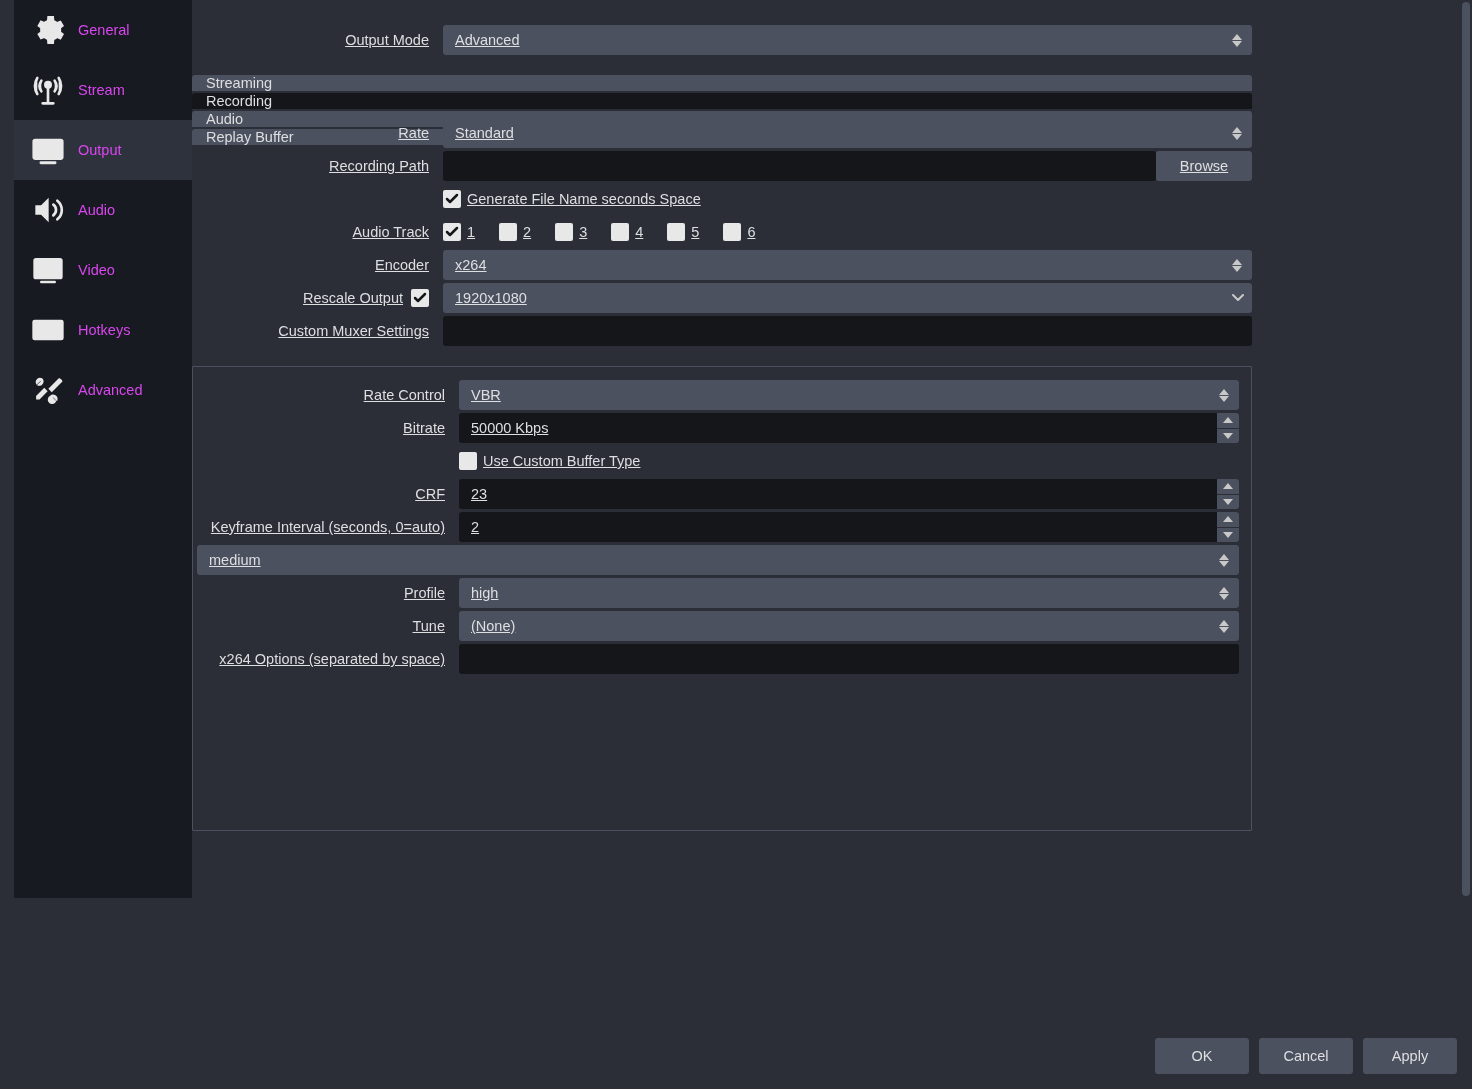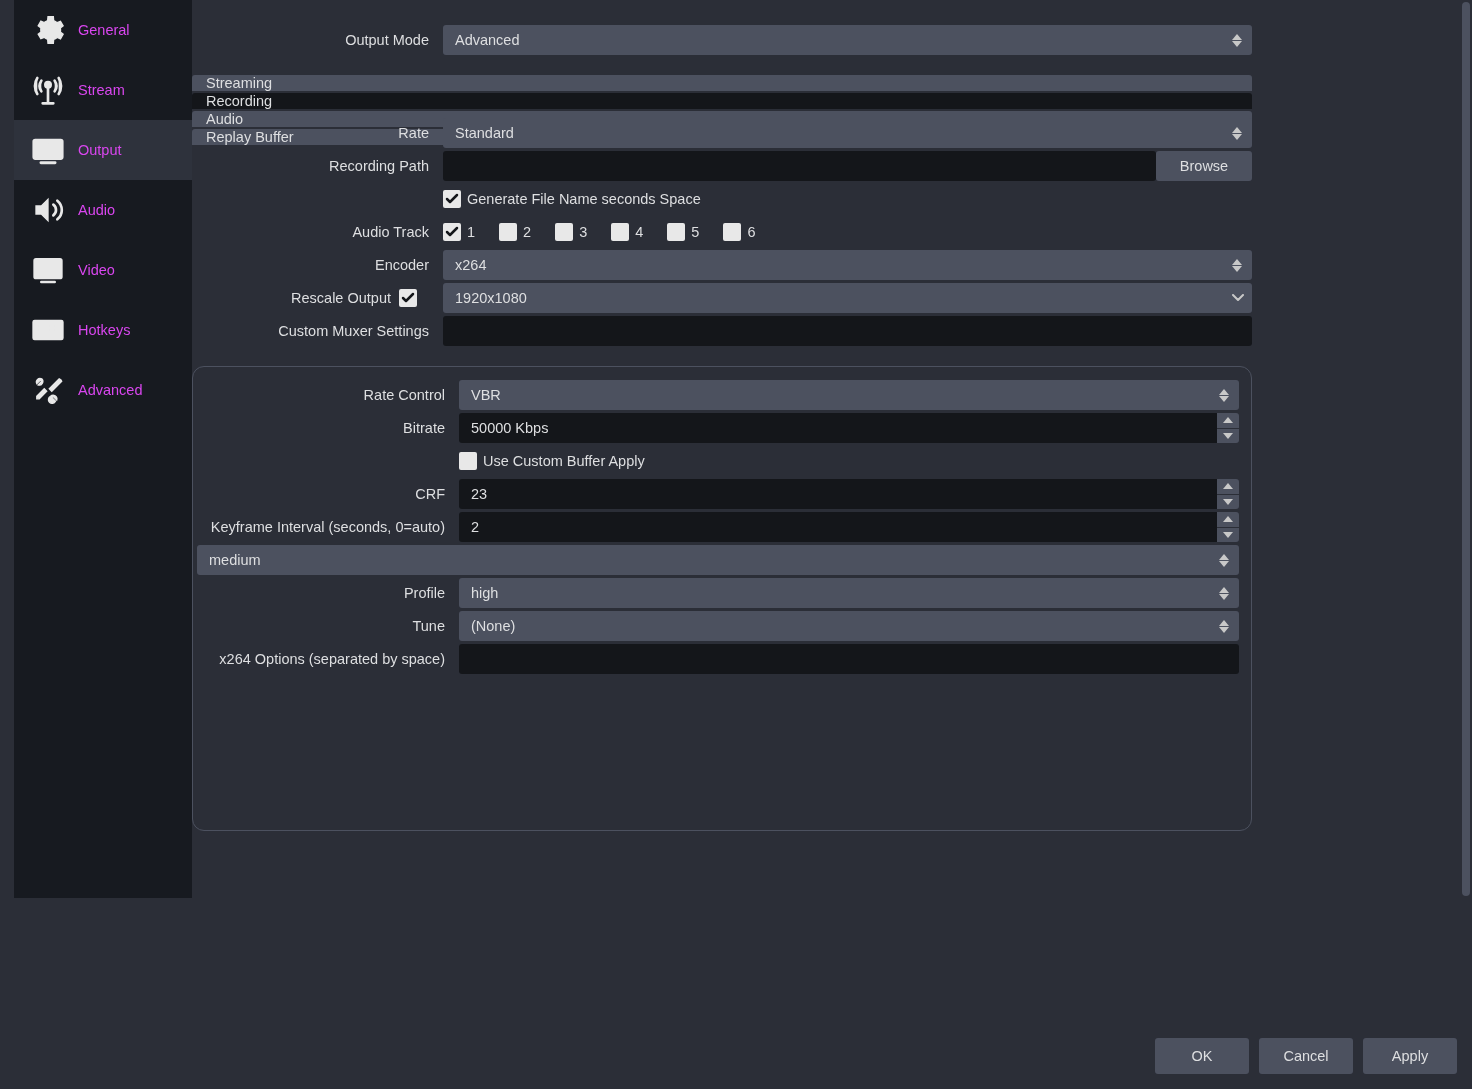--- a/index.html
+++ b/index.html
@@ -10,21 +10,21 @@
 .sidebar-item { display:flex; align-items:center; height:60px; padding-left:14px; cursor:pointer; gap:10px; }
 .sidebar-item.selected { background:#2e323c; }
 .sidebar-item .icon { width:40px; height:40px; display:flex; align-items:center; justify-content:center; }
 .sidebar-item .icon svg { fill:#e8e8e8; stroke:#e8e8e8; }
 .sidebar-item .label { color:#d946ef; }
 
 
 .main { position:absolute; left:192px; top:0; width:1060px; height:898px; }
 
 
-.row { display:flex; align-items:center; margin:3px 0; min-height:30px; }
+.row { display:flex; align-items:center; margin:3px 0; min-height:30px;text-decoration:underline; }
 .lbl { width:251px; text-align:right; padding-right:14px; color:#dedfe1; flex-shrink:0; }
 
 
 .select { flex:1; height:30px; background:#4c515f; border:none; border-radius:3px; display:flex; align-items:center; padding:0 12px; position:relative; color:#dedfe1; cursor:pointer; }
 .select::after { content:""; position:absolute; right:8px; top:50%; transform:translateY(-50%); width:20px; height:20px; }
 .caret { position:absolute; right:0; top:0; bottom:0; width:30px; border-left:none; display:flex; flex-direction:column; align-items:center; justify-content:center; gap:1px; }
 .caret svg { display:block; }
 
 .textinput { flex:1; height:30px; background:#14161a; border:none; border-radius:3px; color:#dedfe1; padding:0 12px; }
 .spinner-wrap { flex:1; position:relative; display:flex; }
@@ -39,36 +39,36 @@
 .checkbox.checked svg { display:block; }
 
 .browse-btn { width:96px; height:30px; background:#4c515f; border:none; border-radius:3px; color:#dedfe1; cursor:pointer; }
 
 
 .tabs { display:flex; gap:2px; margin:4px 0 10px 0; border-bottom:1px solid #4c515f; height:33px;flex-direction:column;}
 .tab { height:30px; padding:0 14px; background:#4c515f; border-radius:3px 3px 0 0; display:flex; align-items:center; cursor:pointer; color:#dedfe1;}
 .tab.active { background:#14161a;align-items:flex-end; }
 
 
-.enc-group { border:1px solid #4c515f; border-radius:12px; padding:10px 12px 3px 4px; margin-top:20px; height:465px; }
+.enc-group { border:1px solid #4c515f; border-radius:1px; padding:10px 12px 3px 4px; margin-top:20px; height:465px; }
 .enc-group .lbl { width:262px; }
 
 
 .footer { position:absolute; right:15px; bottom:15px; display:flex; gap:10px; }
 .footer button { width:94px; height:36px; background:#4c515f; border:none; border-radius:3px; color:#dedfe1; cursor:pointer; }
 
 
 .scrollbar { position:absolute; right:2px; top:2px; width:8px; height:894px; background:#4c515f; border-radius:4px; }
 
 
 .tracks { display:flex; align-items:center; gap:6px; flex:1; }
 .tracks .trk { display:flex; align-items:center; margin-right:18px; }
 
 
-.lbl-with-check { display:flex; align-items:center; justify-content:flex-end; gap:8px; width:251px; padding-right:20px;}
+.lbl-with-check { display:flex; align-items:center; justify-content:flex-end; gap:8px; width:251px; padding-right:8px;}
 
 .combo-editable { flex:1; height:30px; display:flex; }
 .combo-editable .cval { flex:1; background:#4c515f; border-radius:3px 0 0 3px; padding:0 12px; display:flex; align-items:center; color:#dedfe1; }
 .combo-editable .cbtn { width:28px; background:#4c515f; border-radius:0 3px 3px 0; display:flex; align-items:center; justify-content:center; cursor:pointer; }
 
 </style>
 </head>
 <body>
 
 <div class="sidebar">
@@ -309,21 +309,21 @@
                 <path d="M0 0l5 6 5-6z" fill="#c8c8c8"></path>
               </svg>
             </div>
         </div>
       </div>
     </div>
 
     <div class="row">
       <div class="lbl"></div>
       <span class="checkbox"></span>
-      <span>Use Custom Buffer Apply</span>
+      <span>Use Custom Buffer Type</span>
     </div>
 
     <div class="row">
       <div class="lbl">CRF</div>
       <div class="spinner-wrap">
         <input class="spinner" value="23" style="">
         <div class="spin-btns">
           <div class="spin-up">
               <svg width="10" height="6" viewBox="0 0 10 6">
                 <path d="M0 6l5-6 5 6z" fill="#c8c8c8"></path>

